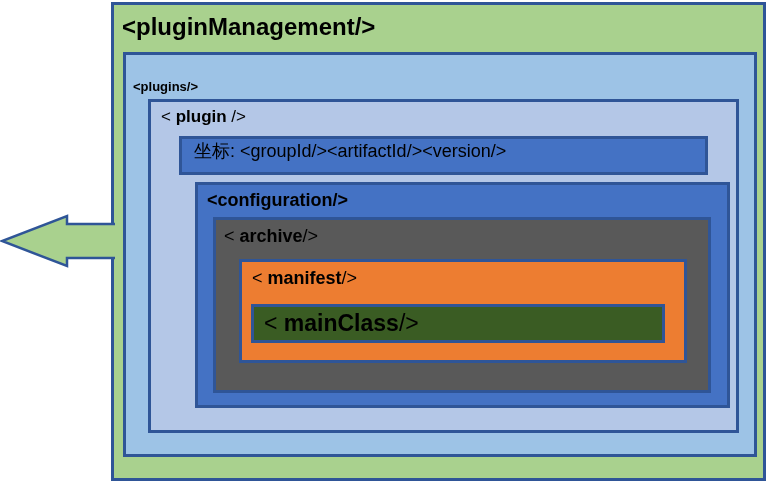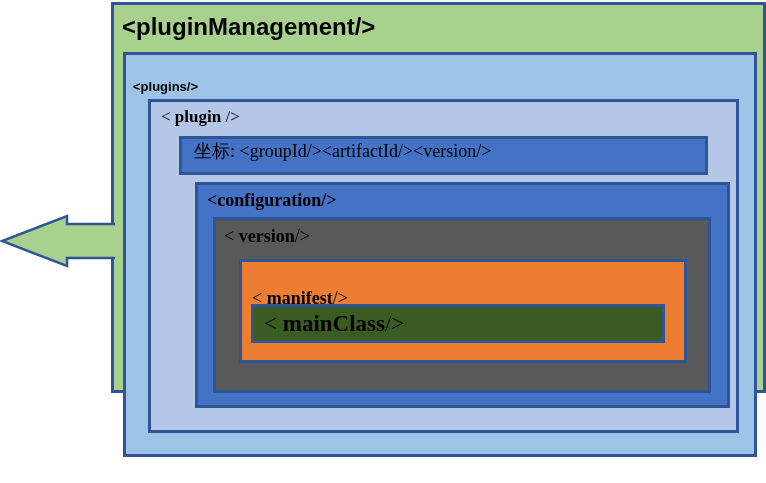--- a/index.html
+++ b/index.html
@@ -9,35 +9,34 @@
     overflow:hidden; color:#000;
   }
   .box {
     position:absolute;
     border:3px solid var(--outline, #2F5597);
   }
   .label { color:#000; white-space:nowrap; }
   .tag-name { font-weight:700; }
 
   #plugin-management-box {
-    left:111px; top:2px; width:655px; height:391px;
+    left:111px; top:2px; width:655px; height:479px;
     background:var(--plugin-management-fill, #A9D18E);
   }
   #plugin-management-box > .label {
     padding:8px 0 0 8px; font-size:24px; font-weight:700;
   }
   #plugins-box {
     left:9px; top:47px; width:634px; height:405px;
     background:var(--plugins-fill, #9DC3E6);
   }
   #plugins-box > .label { padding:24px 0 0 7px; font-size:13px; font-weight:700; }
   #plugin-box {
     left:22px; top:44px; width:591px; height:334px;
     background:var(--plugin-fill, #B4C7E7);
-    font-family:Liberation Serif, serif;
   }
   #plugin-box > .label { padding:5px 0 0 10px; font-size:17px; }
   #coordinates-bar {
     left:28px; top:34px; width:529px; height:39px;
     background:var(--coordinates-fill, #4472C4);
     display:flex; align-items:flex-start;
   }
   #coordinates-bar > .label { padding-left:12px; font-size:18px; }
   #configuration-box {
     left:44px; top:80px; width:535px; height:226px;
@@ -46,21 +45,21 @@
   #configuration-box > .label { padding:5px 0 0 9px; font-size:18px; font-weight:700; }
   #archive-box {
     left:15px; top:32px; width:498px; height:176px;
     background:var(--archive-fill, #595959);
   }
   #archive-box > .label { padding:6px 0 0 8px; font-size:18px; }
   #manifest-box {
     left:23px; top:39px; width:448px; height:104px;
     background:var(--manifest-fill, #ED7D31);
   }
-  #manifest-box > .label { padding:6px 0 0 10px; font-size:18px;margin-top:20px; }
+  #manifest-box > .label { padding:6px 0 0 10px; font-size:18px; }
   #main-class-box {
     left:9px; top:42px; width:414px; height:39px;
     background:var(--main-class-fill, #3A5C23);
     display:flex; align-items:center;
   }
   #main-class-box > .label { padding-left:10px; font-size:23px; }
 
   #left-arrow {
     position:absolute; left:0; top:210px; z-index:5;
   }
@@ -84,21 +83,21 @@
         <div class="label"><span>&lt; </span><span class="tag-name">plugin</span><span> /&gt;</span></div>
 
         <div class="box" id="coordinates-bar">
           <div class="label"><span>坐标: </span><span>&lt;groupId/&gt;&lt;artifactId/&gt;&lt;version/&gt;</span></div>
         </div>
 
         <div class="box" id="configuration-box">
           <div class="label">&lt;configuration/&gt;</div>
 
           <div class="box" id="archive-box">
-            <div class="label"><span>&lt; </span><span class="tag-name">version</span><span>/&gt;</span></div>
+            <div class="label"><span>&lt; </span><span class="tag-name">archive</span><span>/&gt;</span></div>
 
             <div class="box" id="manifest-box">
               <div class="label"><span>&lt; </span><span class="tag-name">manifest</span><span>/&gt;</span></div>
 
               <div class="box" id="main-class-box">
                 <div class="label"><span>&lt; </span><span class="tag-name">mainClass</span><span>/&gt;</span></div>
               </div>
 
             </div>
           </div>

